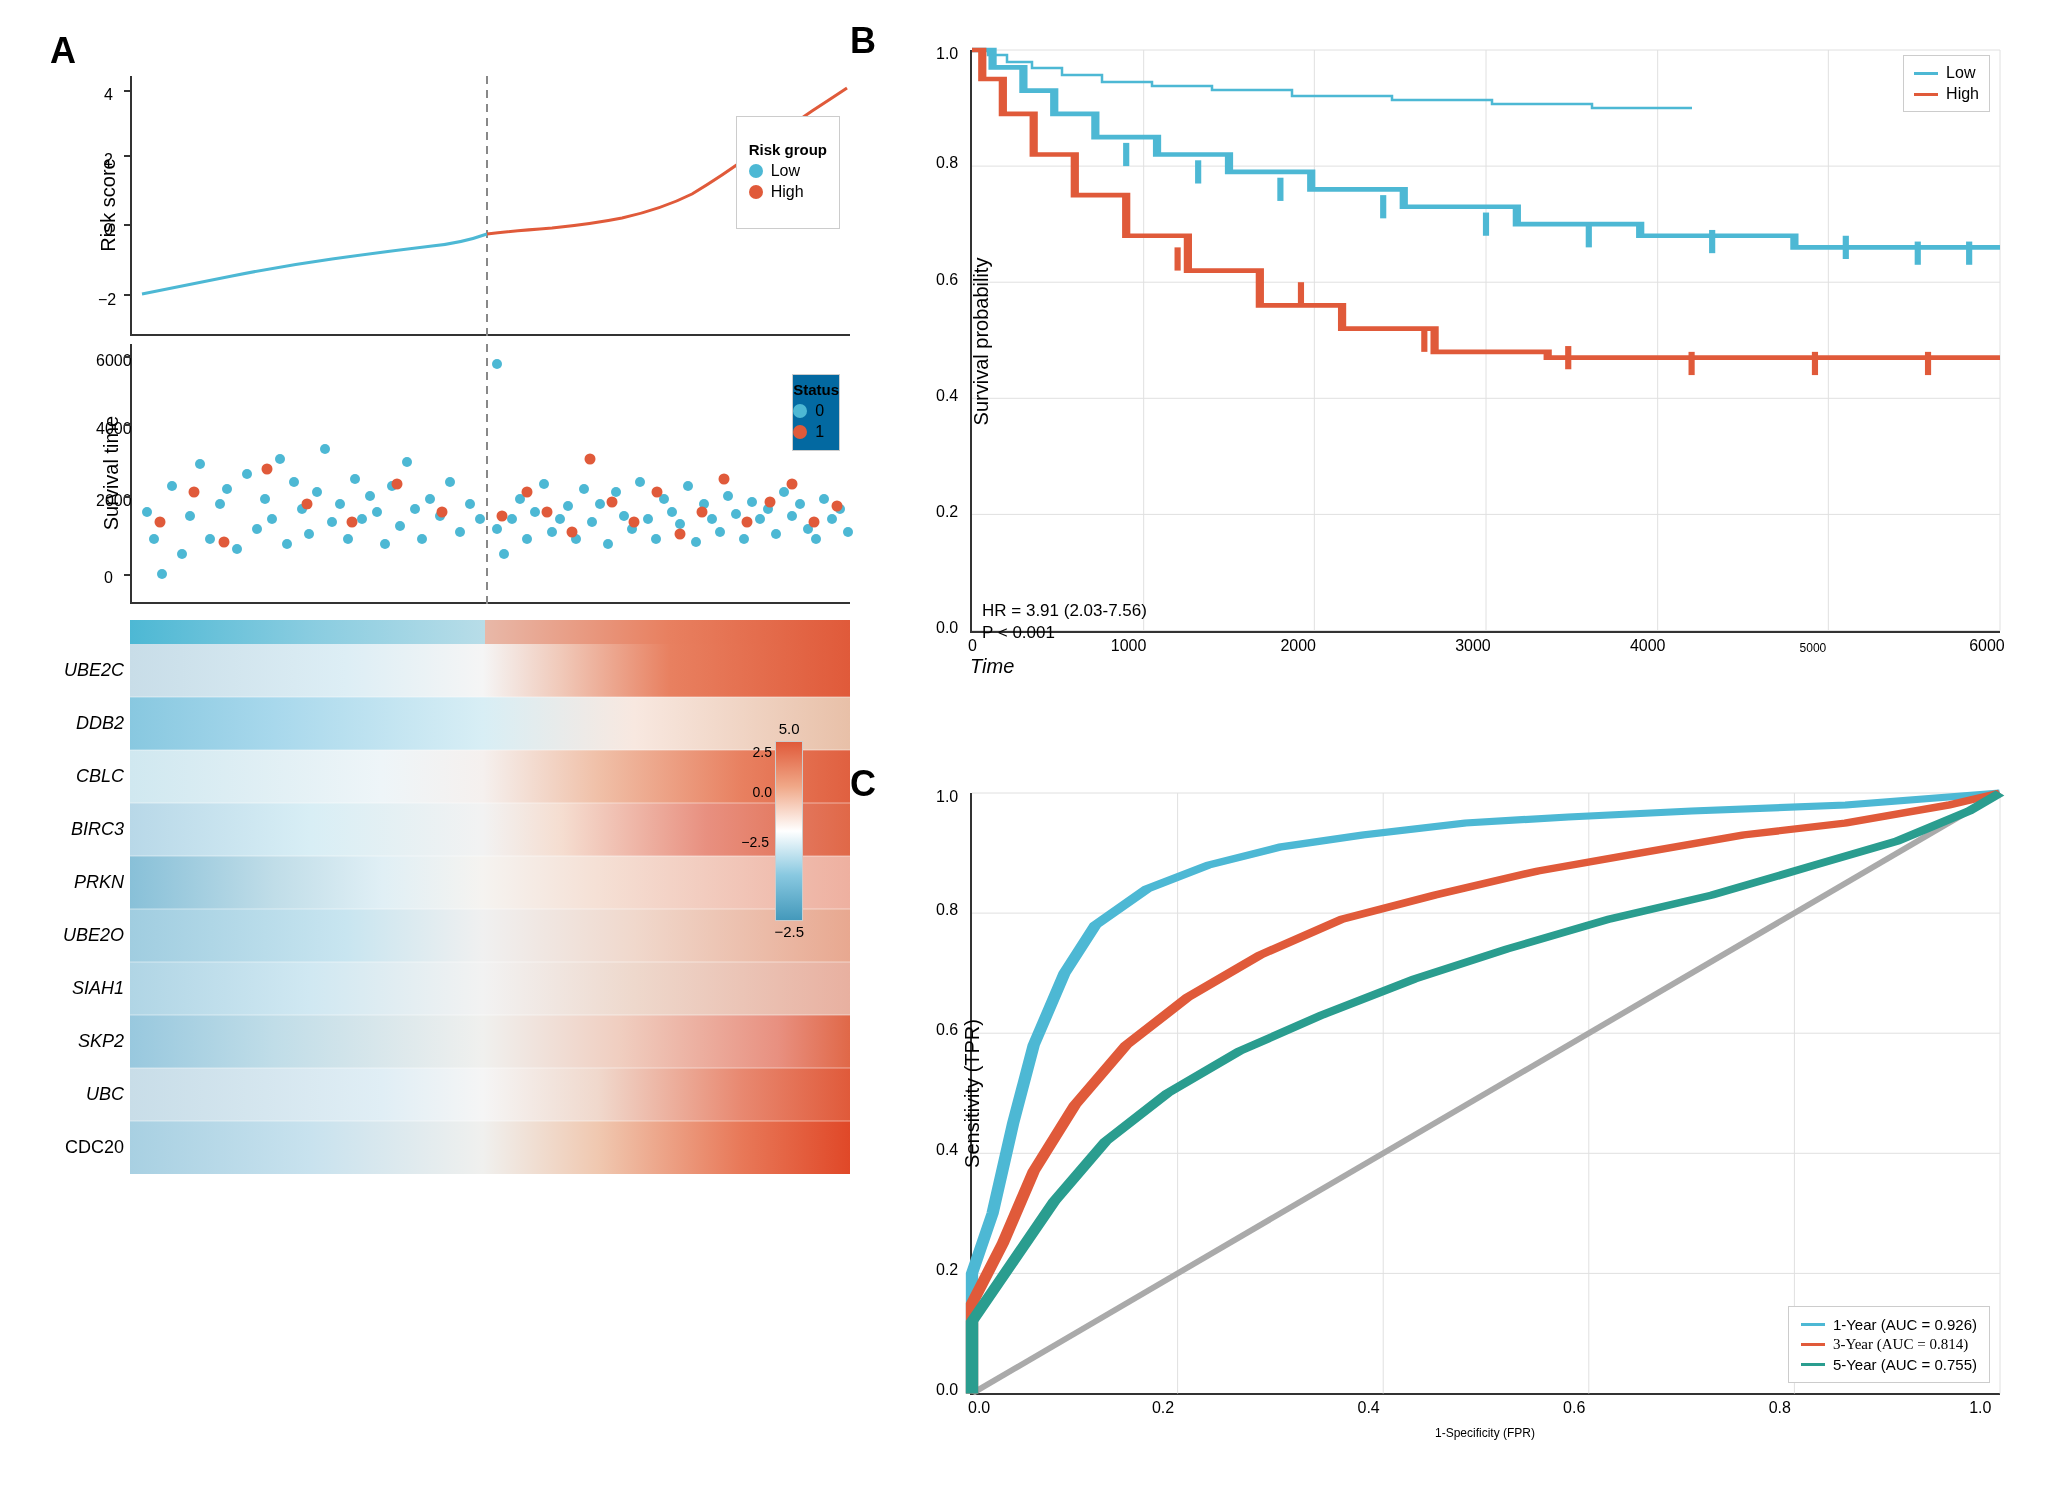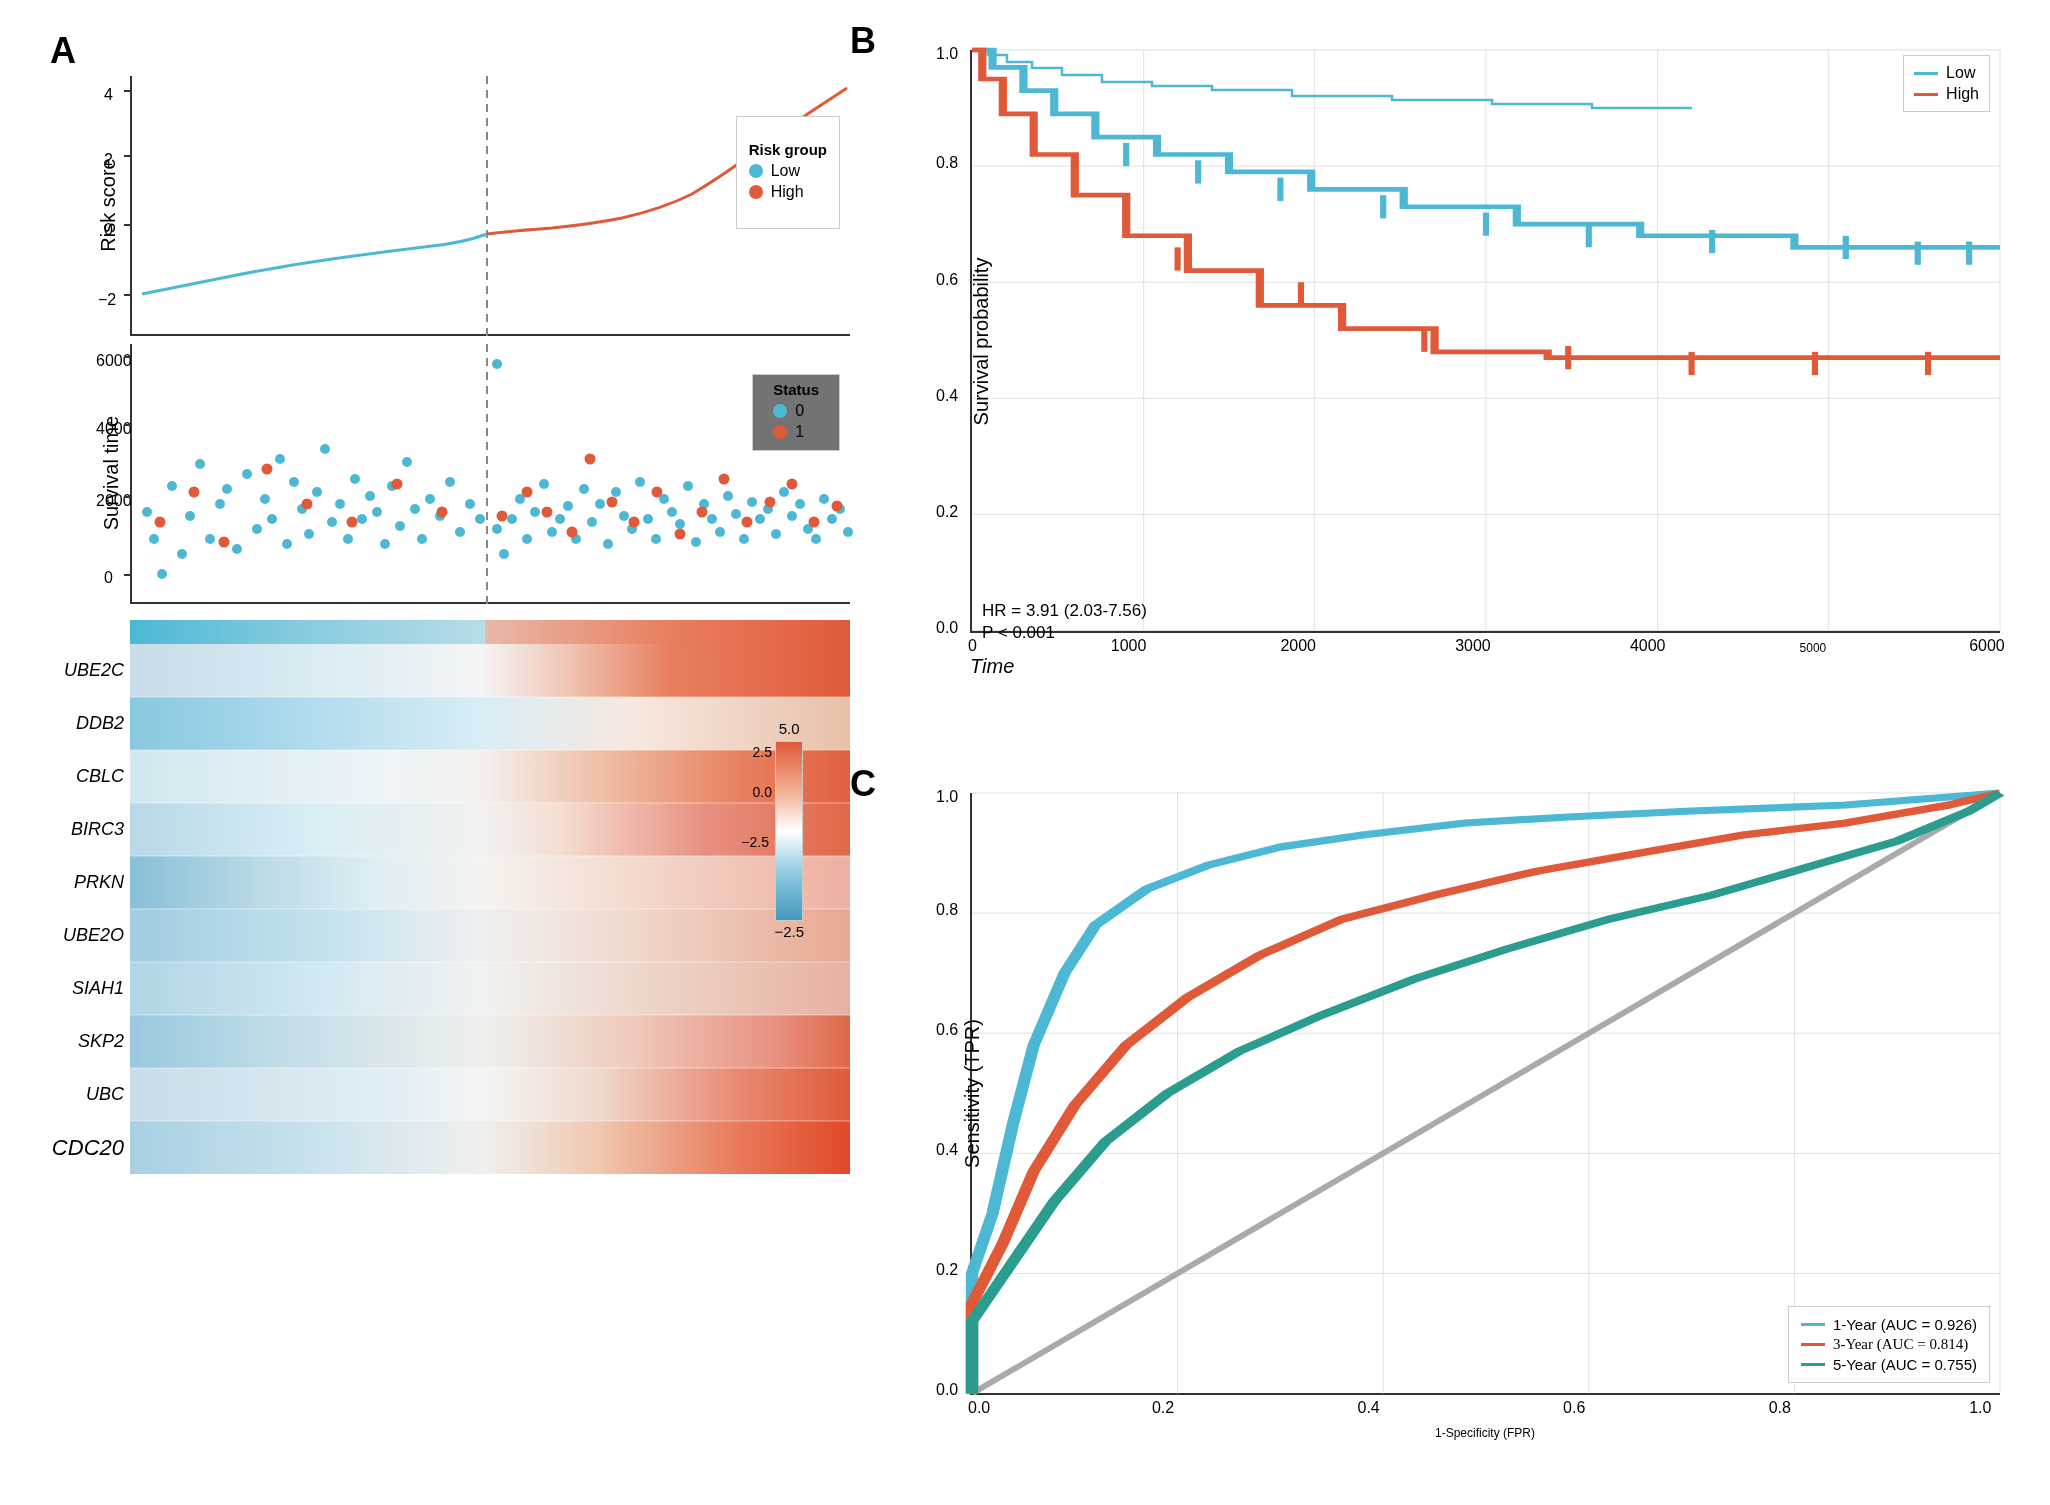--- a/index.html
+++ b/index.html
@@ -229,21 +229,21 @@
           <circle cx="548" cy="190" r="5.5" fill="#E05A3A"></circle>
           <circle cx="570" cy="168" r="5.5" fill="#E05A3A"></circle>
           <circle cx="592" cy="135" r="5.5" fill="#E05A3A"></circle>
           <circle cx="615" cy="178" r="5.5" fill="#E05A3A"></circle>
           <circle cx="638" cy="158" r="5.5" fill="#E05A3A"></circle>
           <circle cx="660" cy="140" r="5.5" fill="#E05A3A"></circle>
           <circle cx="682" cy="178" r="5.5" fill="#E05A3A"></circle>
           <circle cx="705" cy="162" r="5.5" fill="#E05A3A"></circle>
         </svg>
 
-        <div style="position:absolute; right:10px; top:30px; border:1px solid #ccc; padding:6px 20px; background:#737373;">
+        <div style="position:absolute; right:10px; top:30px; border:1px solid #ccc; padding:6px 0; background:#0369a1;">
           <div style="font-size:15px; font-weight:bold; margin-bottom:4px;">Status</div>
           <div class="legend-item">
             <div class="legend-dot" style="background:#4DB8D4;"></div>
             <span>0</span>
           </div>
           <div class="legend-item">
             <div class="legend-dot" style="background:#E05A3A;"></div>
             <span>1</span>
           </div>
         </div>
@@ -364,21 +364,21 @@
       <div style="position:absolute; top:24px; left:-78px; width:72px; text-align:right;">
         <div style="height:53px; display:flex; align-items:center; justify-content:flex-end; font-size:18px; font-style:italic;">UBE2C</div>
         <div style="height:53px; display:flex; align-items:center; justify-content:flex-end; font-size:18px; font-style:italic;">DDB2</div>
         <div style="height:53px; display:flex; align-items:center; justify-content:flex-end; font-size:18px; font-style:italic;">CBLC</div>
         <div style="height:53px; display:flex; align-items:center; justify-content:flex-end; font-size:18px; font-style:italic;">BIRC3</div>
         <div style="height:53px; display:flex; align-items:center; justify-content:flex-end; font-size:18px; font-style:italic;">PRKN</div>
         <div style="height:53px; display:flex; align-items:center; justify-content:flex-end; font-size:18px; font-style:italic;">UBE2O</div>
         <div style="height:53px; display:flex; align-items:center; justify-content:flex-end; font-size:18px; font-style:italic;">SIAH1</div>
         <div style="height:53px; display:flex; align-items:center; justify-content:flex-end; font-size:18px; font-style:italic;">SKP2</div>
         <div style="height:53px; display:flex; align-items:center; justify-content:flex-end; font-size:18px; font-style:italic;">UBC</div>
-        <div style="height:53px; display:flex; align-items:center; justify-content:flex-end; font-size:22px; font-style:italic;">CDC20</div>
+        <div style="height:53px; display:flex; align-items:center; justify-content:flex-end; font-size:18px; ">CDC20</div>
       </div>
 
       <div style="position:absolute; right:-90px; top:100px; display:flex; flex-direction:column; align-items:center;justify-content:space-between;">
         <div style="font-size:15px; margin-bottom:4px;">5.0</div>
         <div style="width:28px; height:180px; background:linear-gradient(to bottom, #E05A3A, #F0A888, #FFFFFF, #88C8E0, #4499BB); border:1px solid #ccc;"></div>
         <div style="font-size:15px; margin-top:2px;">−2.5</div>
 
         <div style="position:absolute; top:24px; right:32px; font-size:14px;">2.5</div>
         <div style="position:absolute; top:64px; right:32px; font-size:14px;">0.0</div>
         <div style="position:absolute; top:114px; right:35px; font-size:14px;">−2.5</div>

